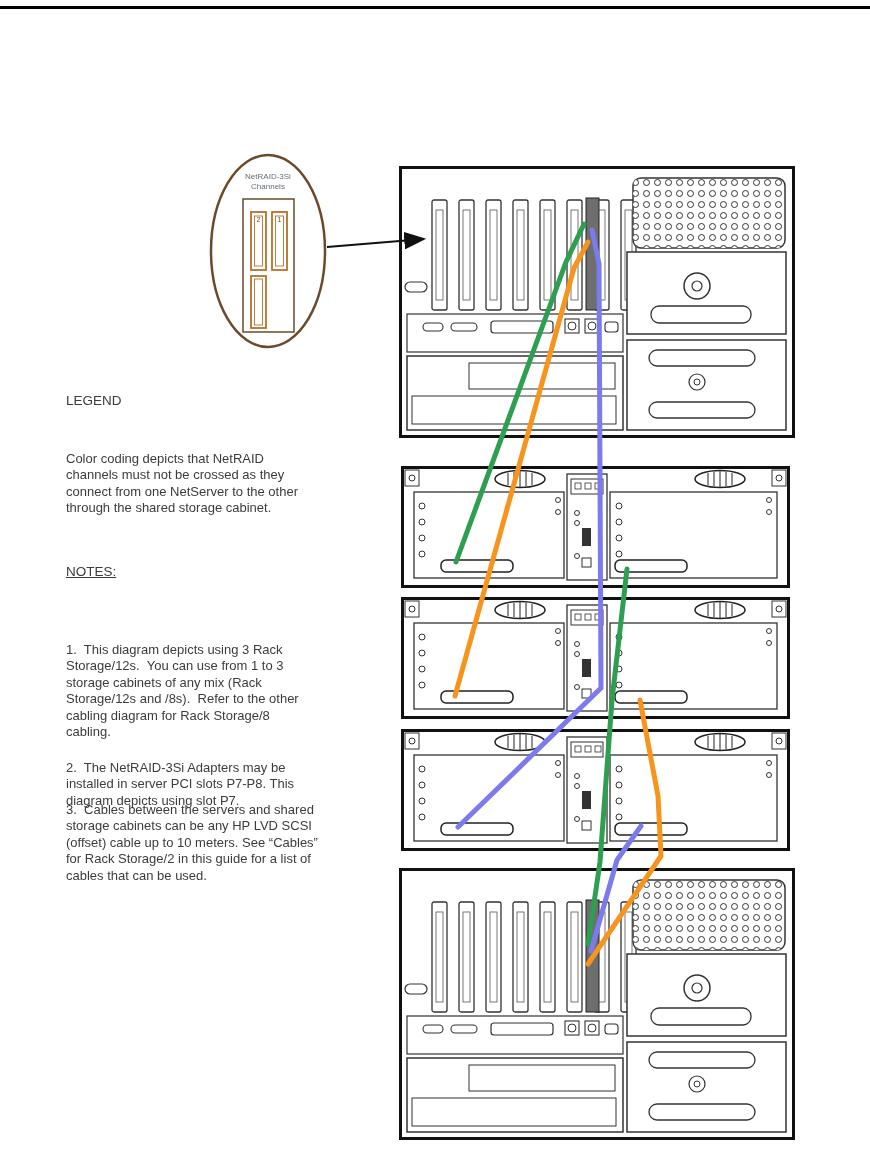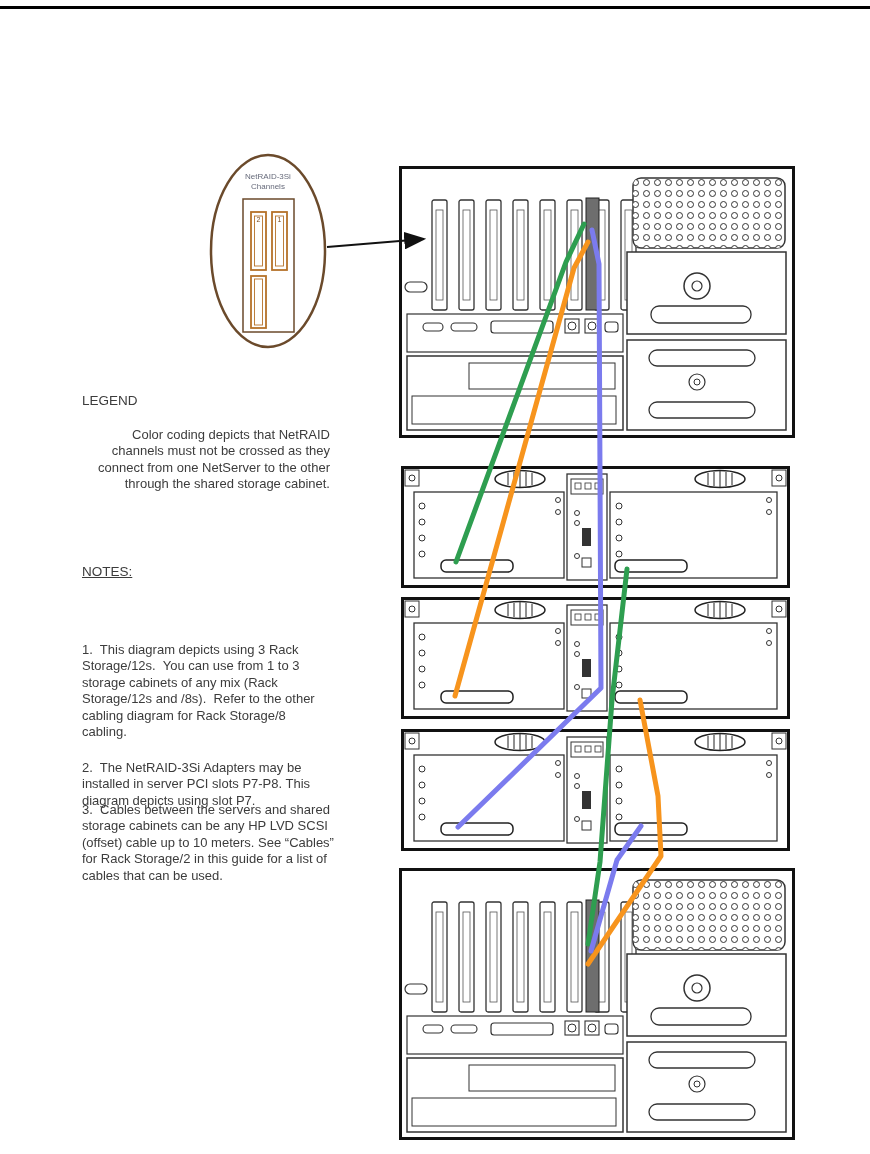--- a/index.html
+++ b/index.html
@@ -8,25 +8,25 @@
     position: relative;
     background: #ffffff;
     font-family: "Liberation Sans", sans-serif;
     color: #3c3c3c;
     overflow: hidden;
   }
   .top-rule {
     position: absolute; left: 0; top: 6px;
     width: 870px; height: 3px; background: #000;
   }
-  .textblock { position: absolute; left: 66px; margin-left: 16px; }
+  .textblock { position: absolute; left: 66px; }
   .heading { font-size: 13.5px; line-height: 17px; }
   .para { font-size: 13px; line-height: 16.4px; white-space: pre-wrap; width: 252px; }
   #legend-heading { top: 392px; }
-  #legend-body   { top: 427px; width: 248px; text-align: right; }
+  #legend-body   { top: 451px; width: 248px; }
   #notes-heading { top: 563px; text-decoration: underline; }
   #note-0 { top: 642px; }
   #note-1 { top: 760px; }
   #note-2 { top: 802px; }
   svg { position: absolute; left: 0; top: 0; }
   svg text { font-family: "Liberation Sans", sans-serif; }
   .callout-label { font-size: 8px; fill: #666a7a; }
   .channel-num { font-size: 7px; fill: #7a4a1f; }
 </style>
 </head>

